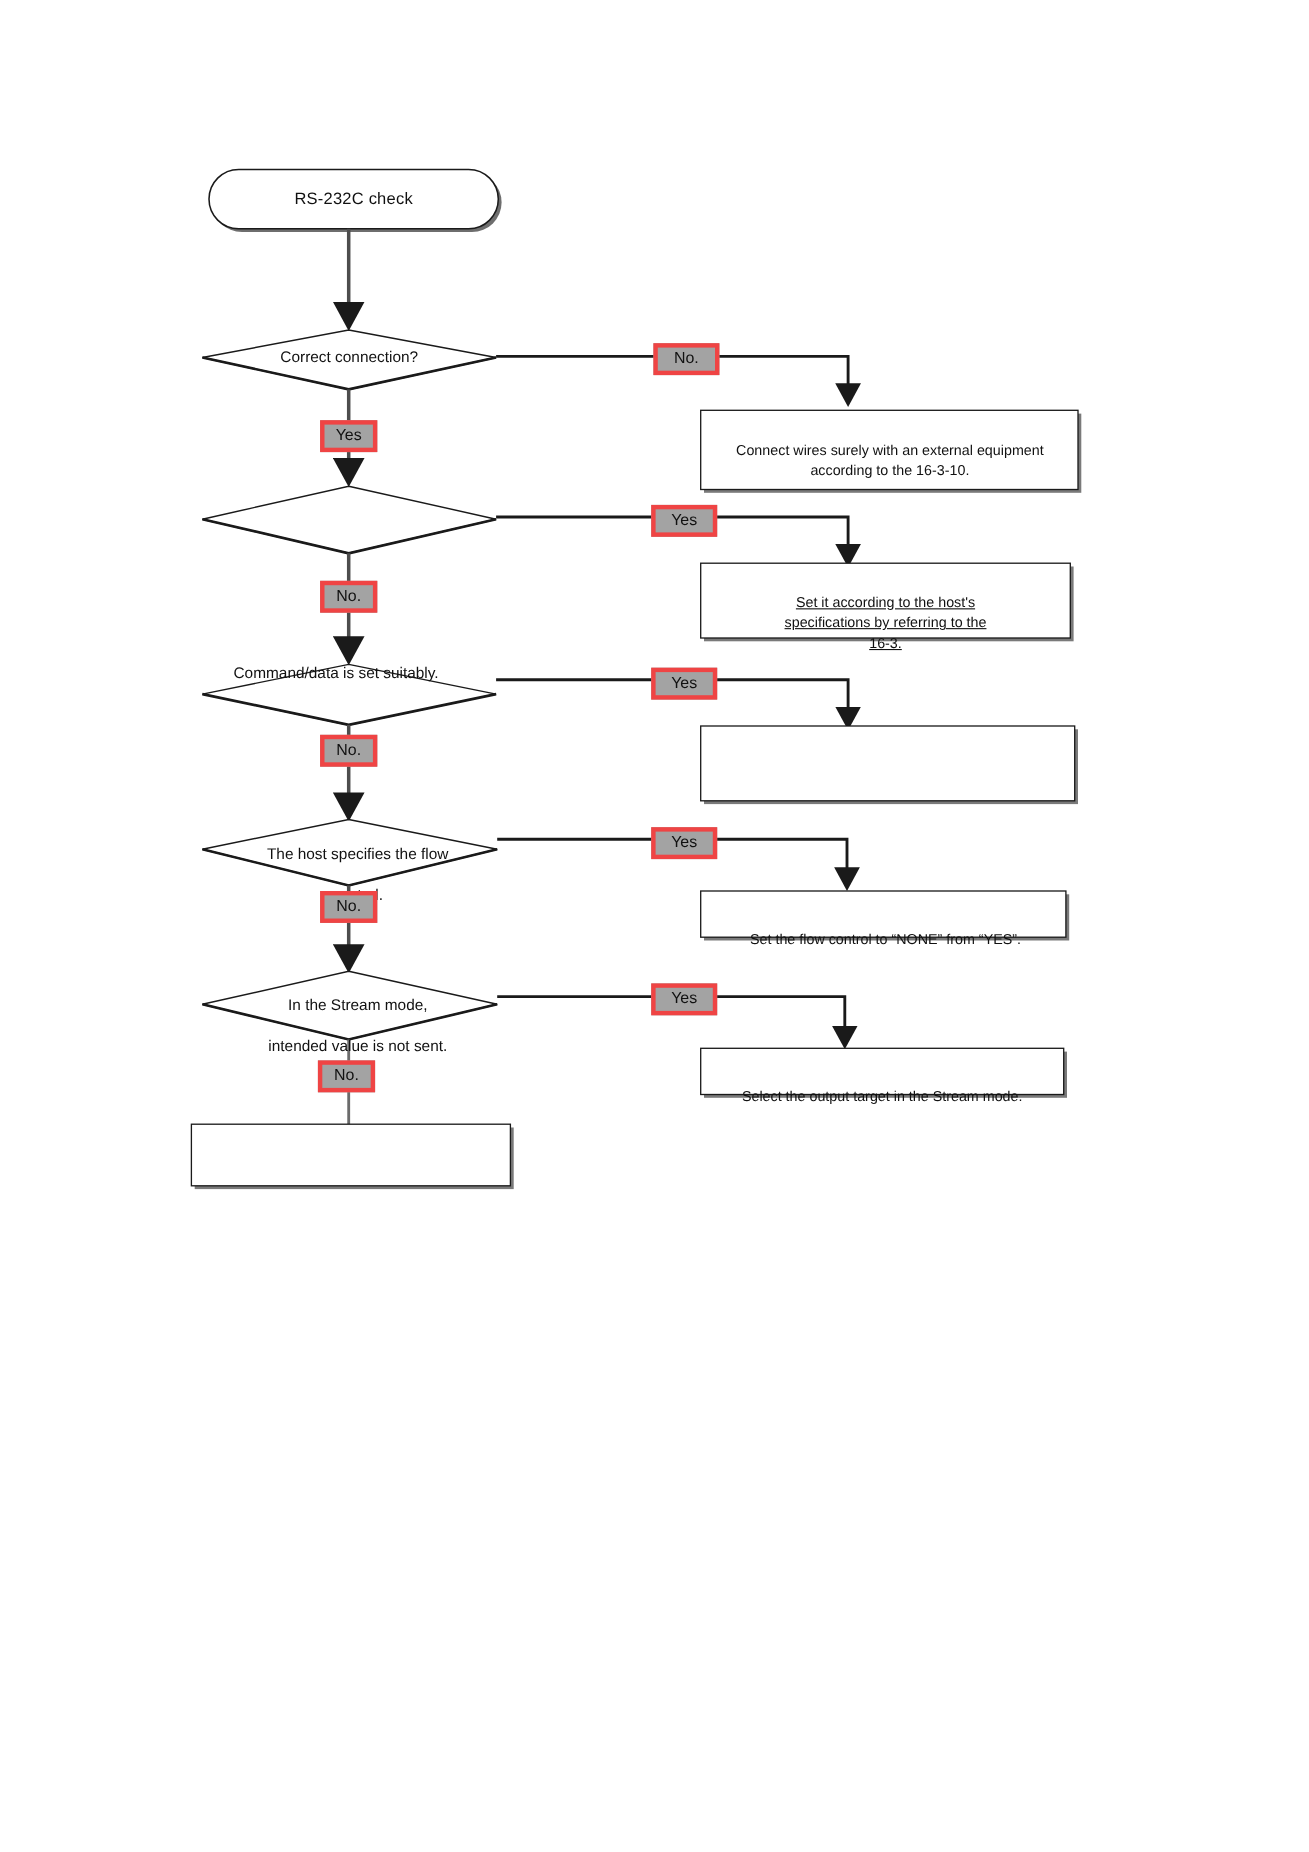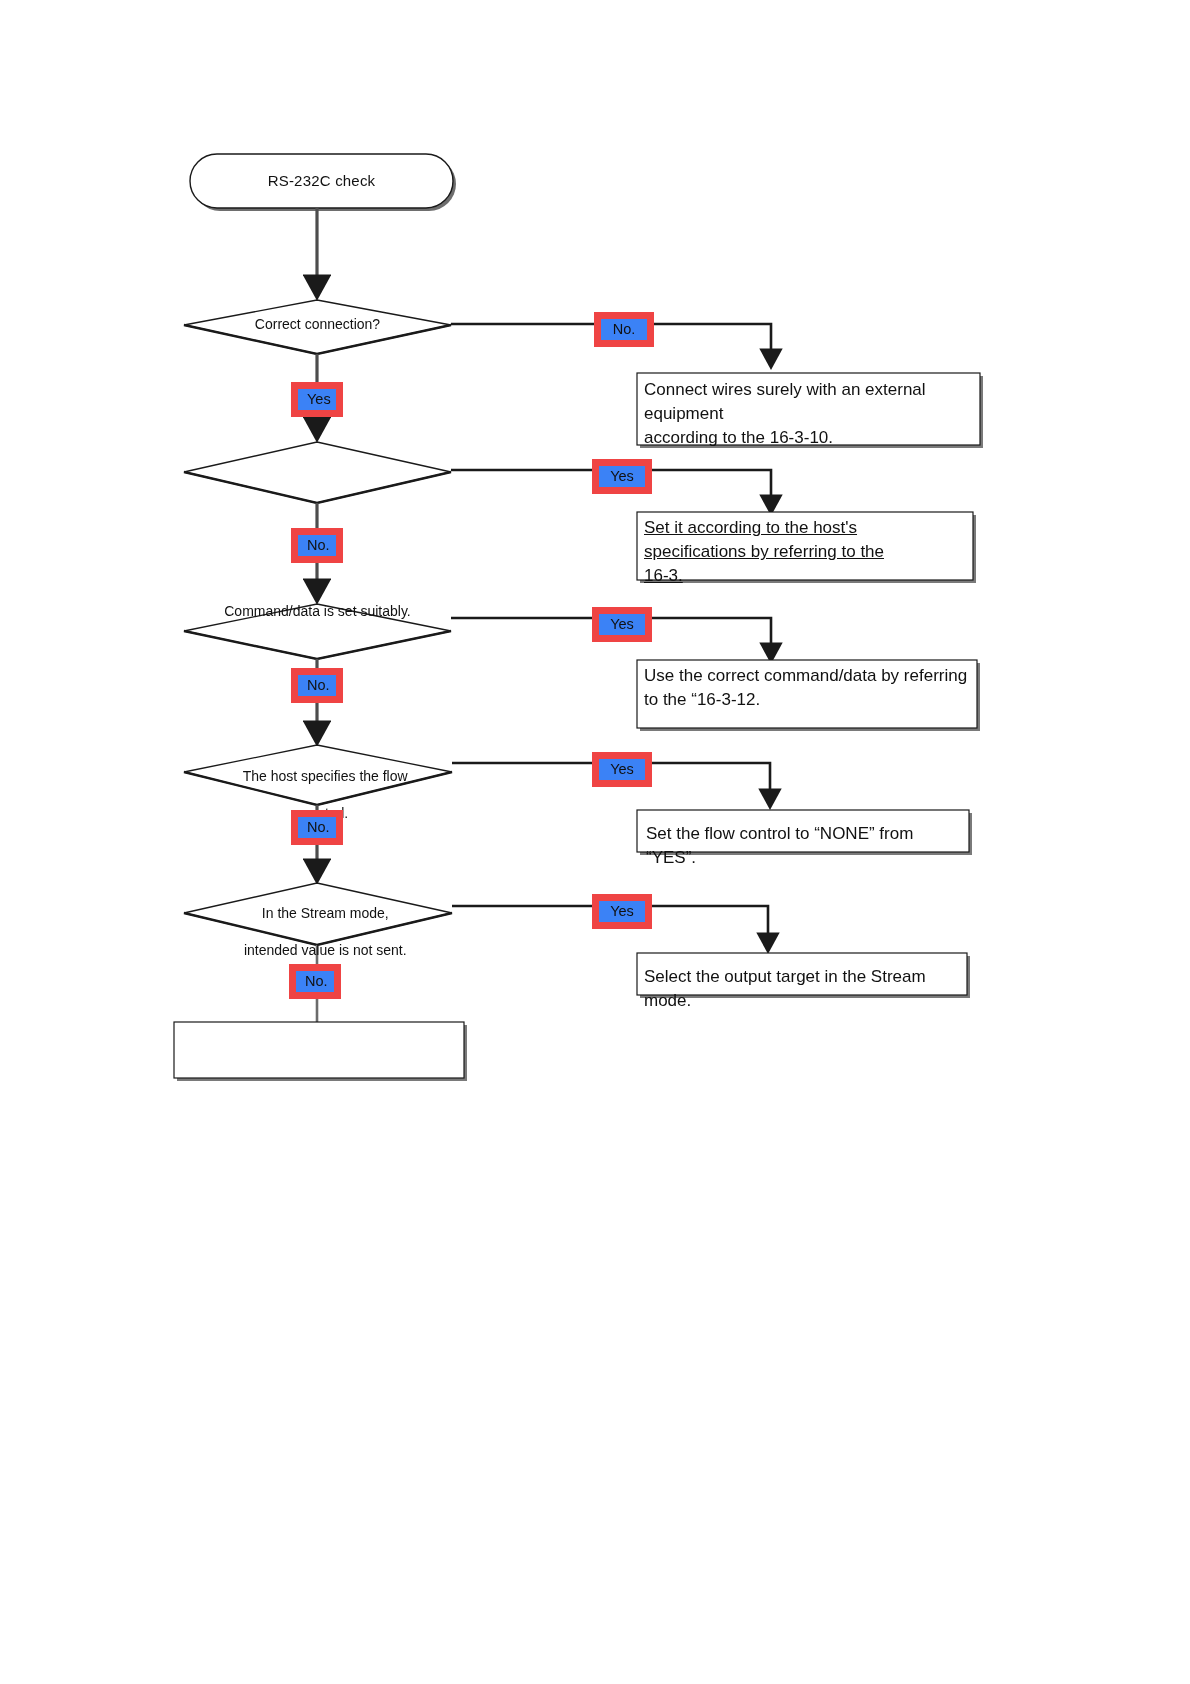--- a/index.html
+++ b/index.html
@@ -34,31 +34,32 @@
   .terminator-text{
     font-size:15px;
     letter-spacing:0.2px;
   }
   .decision-text{
     font-size:14px;
     line-height:1.3;
   }
   .action-text{
     position:absolute;
-    font-size:17px;
+    font-size:13px;
     line-height:1.42;
-    text-align:left;
+    text-align:center;
     white-space:pre-line;
     color:#111111;
+    margin-top:23px;
   }
   .edge-label{
     position:absolute;
     font-size:14.5px;
-    background:#3b82f6;
-    border:7px solid #ef4444;
+    background:#a3a3a3;
+    border:4px solid #ef4444;
     padding:2px 9px 3px 9px;
     text-align:center;
     color:#111111;
     box-sizing:border-box;
   }
 </style>
 </head>
 <body>
 
 <div id="page">
@@ -143,41 +144,39 @@
       <rect x="174" y="1022" width="290" height="56" fill="#7a7a7a" transform="translate(3,3)"></rect>
       <rect x="174" y="1022" width="290" height="56" fill="#ffffff" stroke="#1a1a1a" stroke-width="1.2"></rect>
     </g>
   </svg>
 
   <div class="lbl terminator-text" style="left:190px; top:171px; width:263px;">RS-232C check</div>
 
   <div class="lbl decision-text" style="left:184px; top:315px; width:267px;">Correct connection?</div>
 
 
-  <div class="lbl decision-text" style="left:180px; top:602px; width:275px;">Command/data is set suitably.</div>
+  <div class="lbl decision-text" style="left:168px; top:602px; width:275px;">Command/data is set suitably.</div>
 
   <div class="lbl decision-text" style="left:184px; top:749px; width:267px;">
     <span>The host specifies the flow</span><br>
     <span>control.</span>
   </div>
 
   <div class="lbl decision-text" style="left:184px; top:886px; width:267px;">
     <span>In the Stream mode,</span><br>
     <span>intended value is not sent.</span>
   </div>
 
   <div class="action-text" style="left:644px; top:378px; width:330px;">Connect wires surely with an external equipment
 according to the 16-3-10.</div>
 
   <div class="action-text" style="left:644px; top:516px; width:322px;text-decoration:underline;">Set it according to the host's
 specifications by referring to the
 16-3.</div>
 
-  <div class="action-text" style="left:644px; top:664px; width:326px;">Use the correct command/data by referring
-to the “16-3-12.</div>
 
   <div class="action-text" style="left:646px; top:822px; width:318px;">Set the flow control to “NONE” from “YES”.</div>
 
   <div class="action-text" style="left:644px; top:965px; width:316px;">Select the output target in the Stream mode.</div>
 
   <div class="action-text" style="left:182px; top:1034px; width:272px;"></div>
 
   <div class="edge-label" style="left:594px; top:312px; width:60px;">No.</div>
   <div class="edge-label" style="left:291px; top:382px; width:52px;">Yes</div>
 

